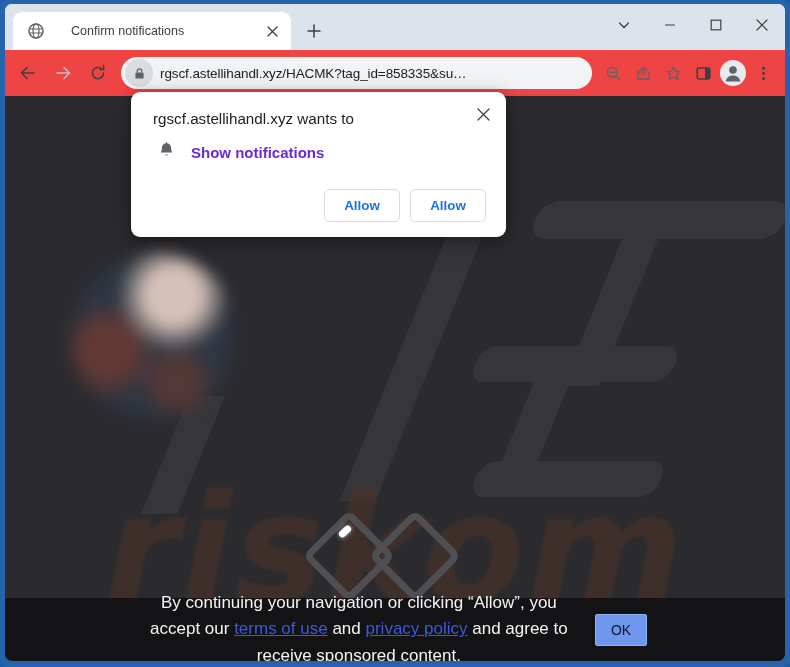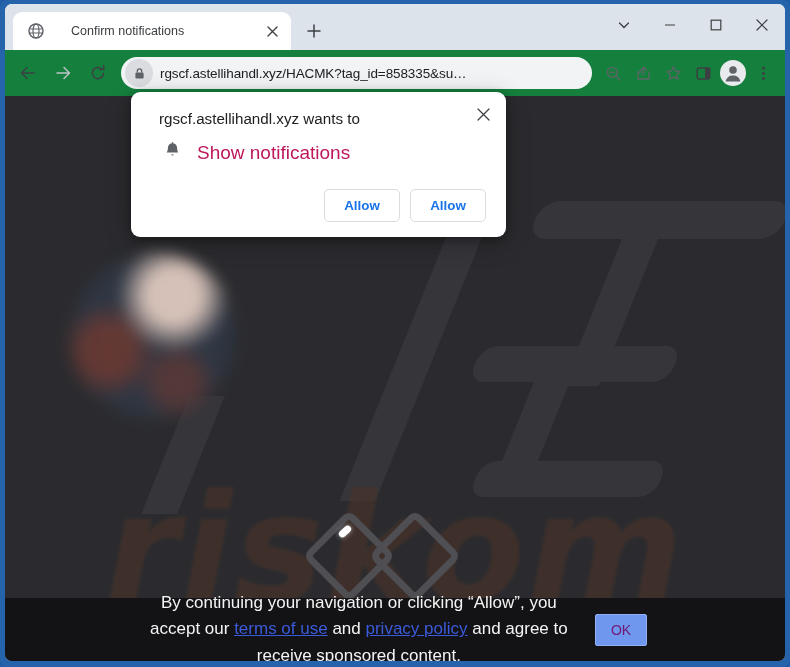--- a/index.html
+++ b/index.html
@@ -70,21 +70,21 @@
     display: flex; align-items: center;
   }
   .wc {
     width: 46px; height: 42px;
     display: flex; align-items: center; justify-content: center;
   }
 
   
   .navbar {
     height: 46px;
-    background: #15803d;
+    background: #ef4444;
     display: flex; align-items: center;
     padding: 0 7px 0 6px;
     gap: 2px;
   }
   .navbtn {
     width: 33px; height: 33px;
     display: flex; align-items: center; justify-content: center;
     border-radius: 50%;
     flex: 0 0 auto;
   }
@@ -214,58 +214,58 @@
     font-size: 17px;
     line-height: 1.55;
   }
   .consent-text a {
     color: #3b5bdb;
     text-decoration: underline;
   }
   .ok-btn {
     flex: 0 0 auto;
     background: #6f97ee;
-    color: #701a75;
+    color: #0f172a;
     border: 1px solid #8fb0f4;
     font-size: 14px;
     padding: 8px 15px;
     border-radius: 2px;
     line-height: 1;
   }
 
   
   .permbubble {
     position: absolute;
     left: 126px; top: 88px;
     width: 375px;
     background: #ffffff;
     border-radius: 9px;
     box-shadow: 0 2px 10px rgba(0,0,0,.30), 0 6px 26px rgba(0,0,0,.24);
-    padding: 18px 20px 15px 28px;
+    padding: 18px 20px 15px 22px;
     z-index: 40;
   }
   .perm-x {
     position: absolute;
     right: 10px; top: 9px;
     width: 26px; height: 26px;
     display: flex; align-items: center; justify-content: center;
     border-radius: 50%;
   }
   .perm-title {
     font-size: 15.2px;
     color: #202124;
     padding-right: 26px;
     margin-bottom: 14px;
   }
   .perm-row {
     display: flex; align-items: center;
     gap: 15px;
     padding-left: 4px;
   }
-  .perm-row-label { font-size: 19px; color: #be185d; }
+  .perm-row-label { font-size: 15px; color: #6d28d9; font-weight: bold; }
   .perm-actions {
     display: flex; justify-content: flex-end;
     gap: 10px;
     margin-top: 25px;
   }
   .perm-btn {
     min-width: 76px;
     padding: 9px 18px;
     background: #ffffff;
     border: 1px solid #dadce0;

